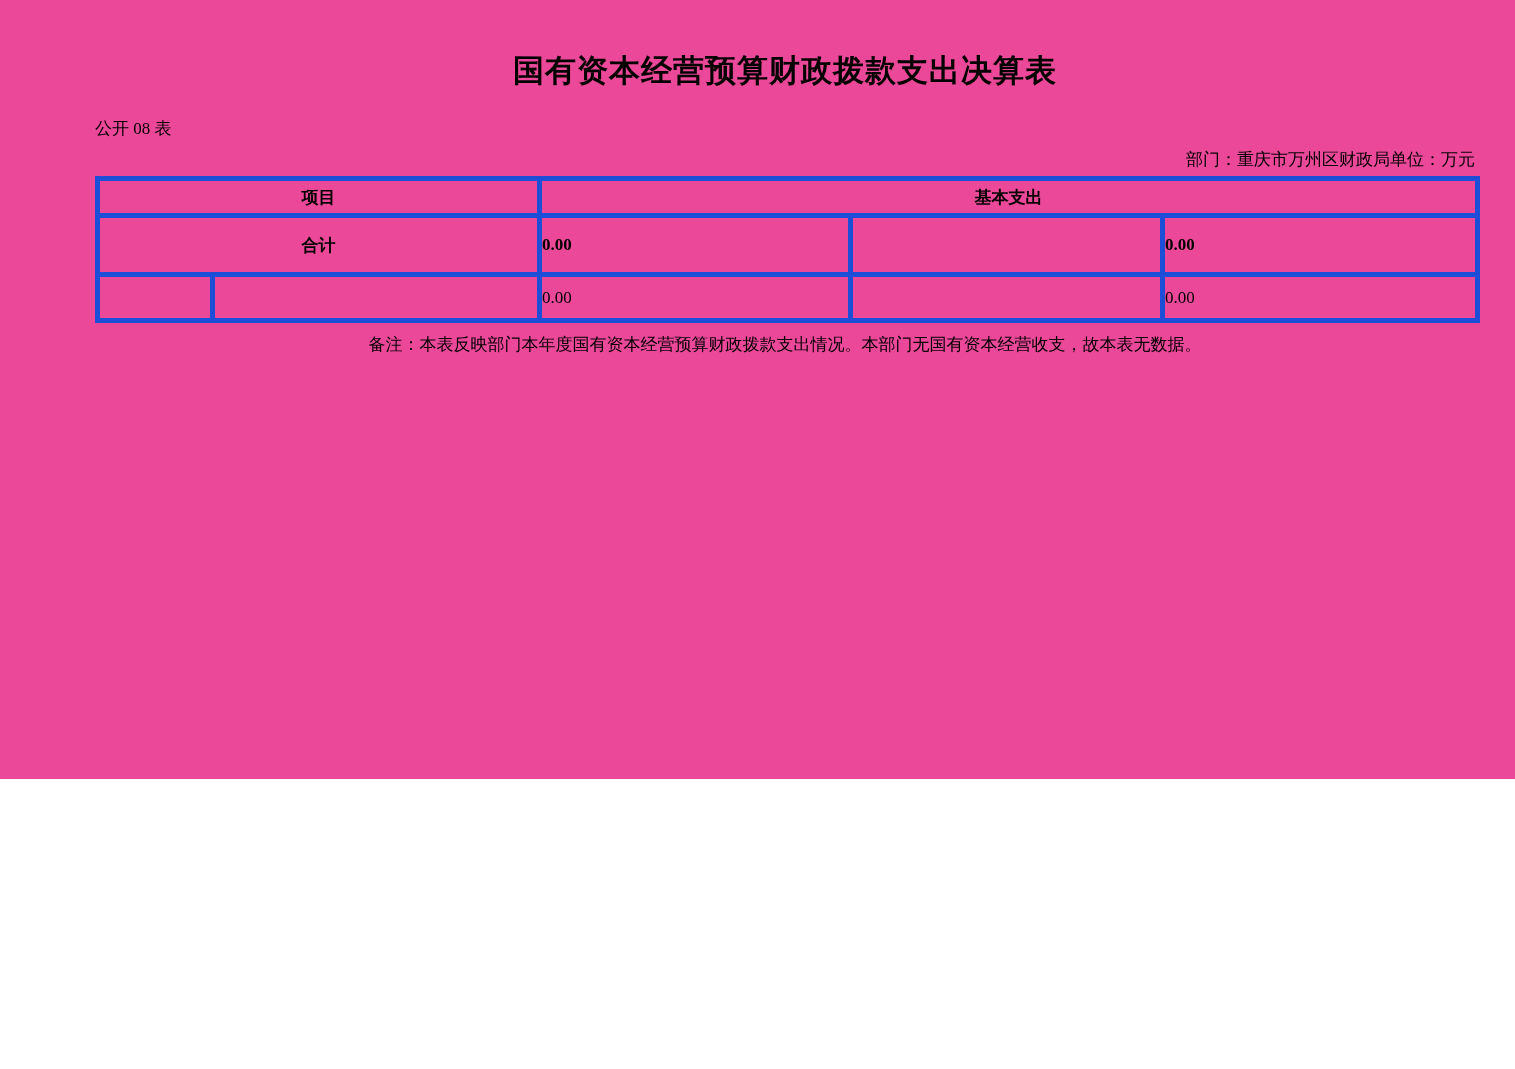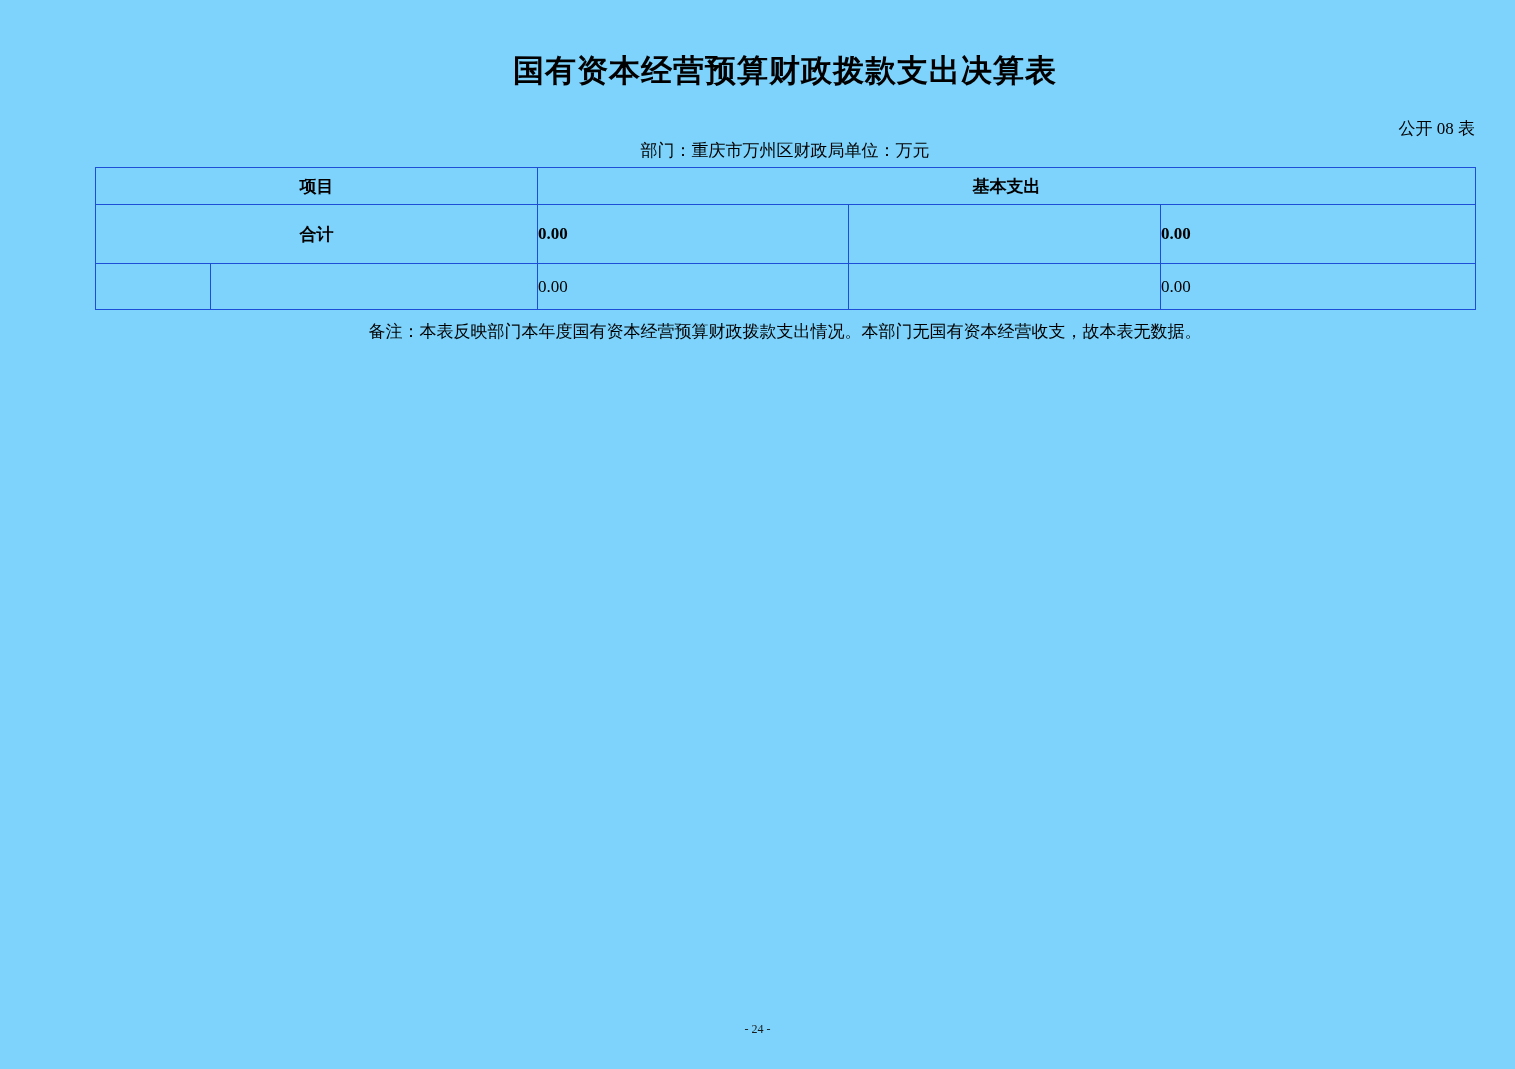--- a/index.html
+++ b/index.html
@@ -6,59 +6,59 @@
   html, body { background: #ffffff; }
   body {
     width: 1515px;
     height: 1069px;
     font-family: "Liberation Serif", "DejaVu Serif", serif;
     color: #000000;
   }
   .page {
     position: relative;
     width: 1515px;
-    height: 1069px;
-    background: #7dd3fc;
+    height: 779px;
+    background: #ec4899;
     overflow: hidden;
   }
   .content {
     position: absolute;
     left: 95px;
     top: 0;
     width: 1380px;
   }
   .doc-title {
     margin-top: 52px;
     text-align: center;
     font-size: 31px;
     font-weight: bold;
     letter-spacing: 1px;
     line-height: 38px;
   }
   .meta-right {
     margin-top: 28px;
-    text-align: right;
     font-size: 17px;
     line-height: 22px;
   }
   .meta-row {
     display: flex;
-    justify-content: center;
+    justify-content: flex-end;
     align-items: flex-end;
+    margin-top: 9px;
     font-size: 17px;
     line-height: 22px;
   }
   table.budget {
     margin-top: 5px;
     border-collapse: collapse;
     table-layout: fixed;
     width: 1380px;
   }
   table.budget td {
-    border: 1px solid #1d4ed8;
+    border: 5px solid #1d4ed8;
     vertical-align: middle;
     font-size: 17px;
     overflow: hidden;
     padding: 0;
   }
   .th {
     font-weight: bold;
     text-align: center;
   }
   .code-head {

